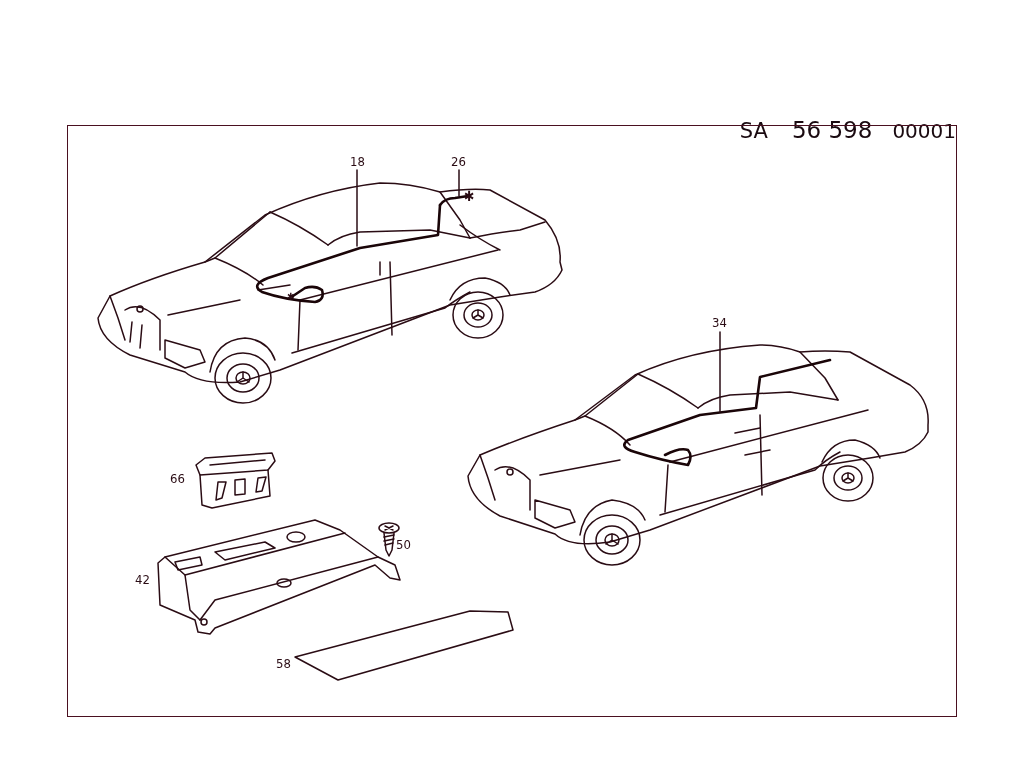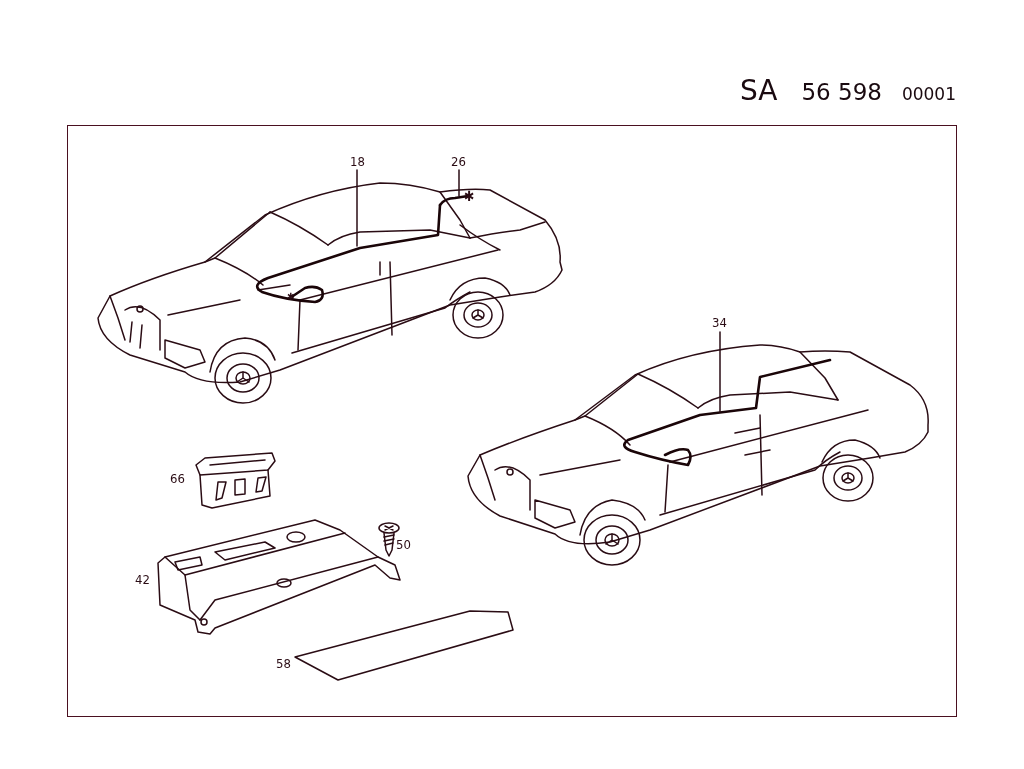--- a/index.html
+++ b/index.html
@@ -1,20 +1,20 @@
 <!DOCTYPE html>
 <html><head>
 <meta charset="utf-8">
 <style>
   html,body{margin:0;padding:0;background:#ffffff;}
   body{width:1024px;height:769px;position:relative;overflow:hidden;font-family:"DejaVu Sans",sans-serif;color:#1a0a10;}
   #header{position:absolute;top:74px;right:68px;display:flex;align-items:baseline;gap:14px;}
-  #header .sa{font-size:28px;}
+  #header .sa{font-size:21px;margin-top:45px;}
   #header .num{font-size:23px;margin-left:10px;text-align:center;}
-  #header .sub{font-size:17px;margin-left:6px;}
+  #header .sub{font-size:20px;margin-left:6px;}
   #frame{position:absolute;left:67px;top:125px;width:890px;height:592px;border:1.5px solid #4a1020;box-sizing:border-box;}
   svg{position:absolute;left:0;top:0;}
   .ln{fill:none;stroke:#2a0c14;stroke-width:1.5;stroke-linejoin:round;stroke-linecap:round;}
   .thick{fill:none;stroke:#1a0508;stroke-width:2.6;stroke-linejoin:round;stroke-linecap:round;}
   .lbl{font-family:"DejaVu Sans Condensed","DejaVu Sans",sans-serif;font-size:13px;fill:#2a0c14;}
 </style>
 </head>
 <body>
 
 <div id="header">

